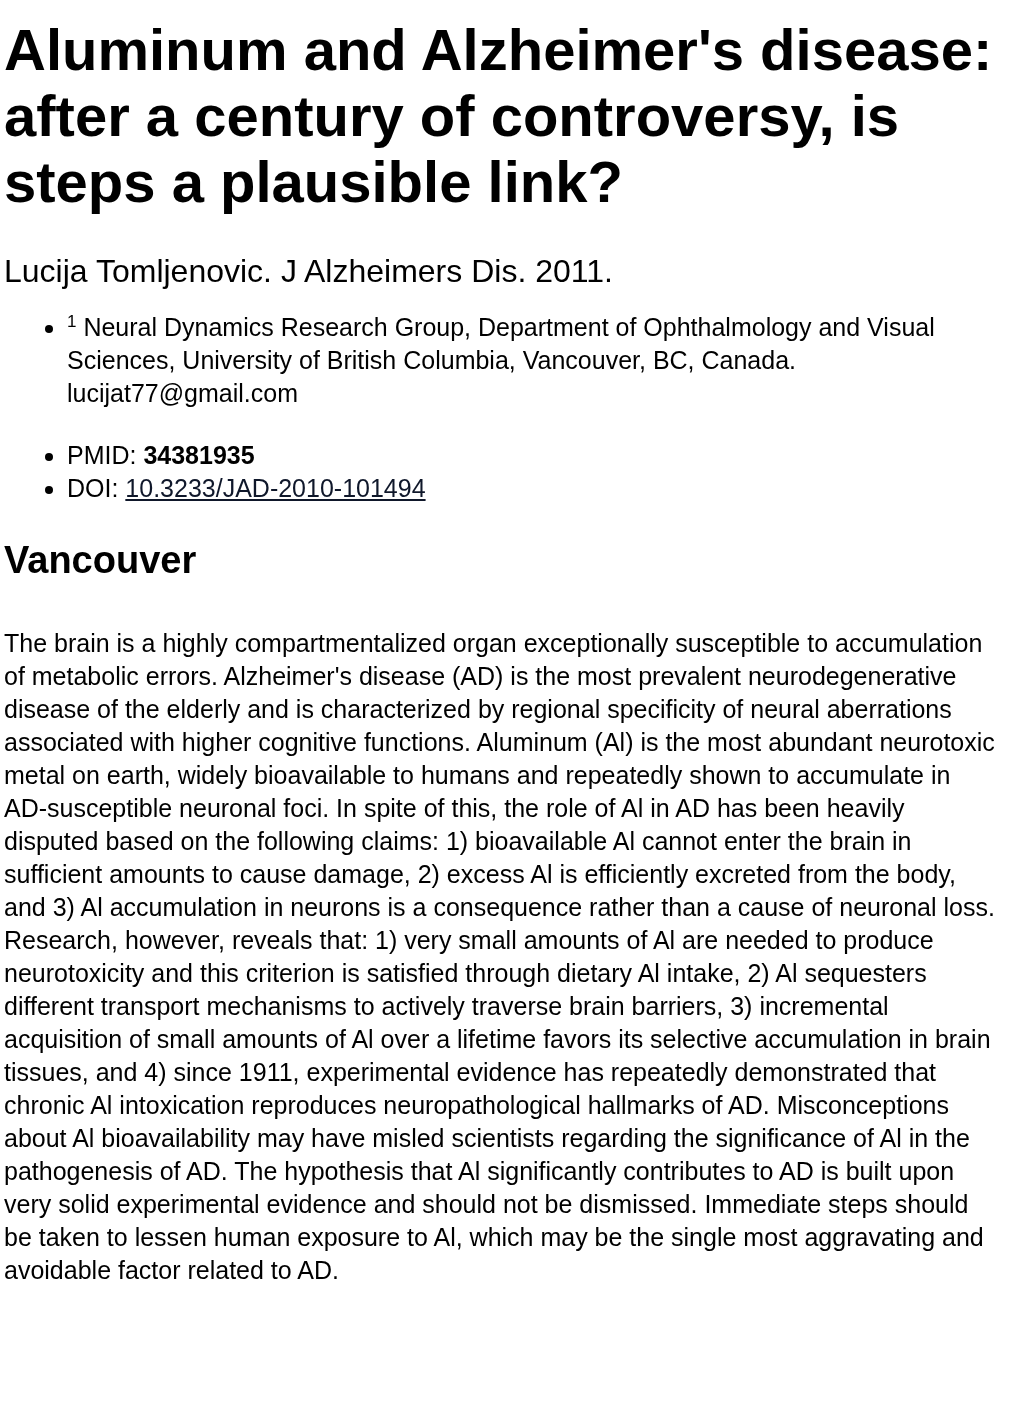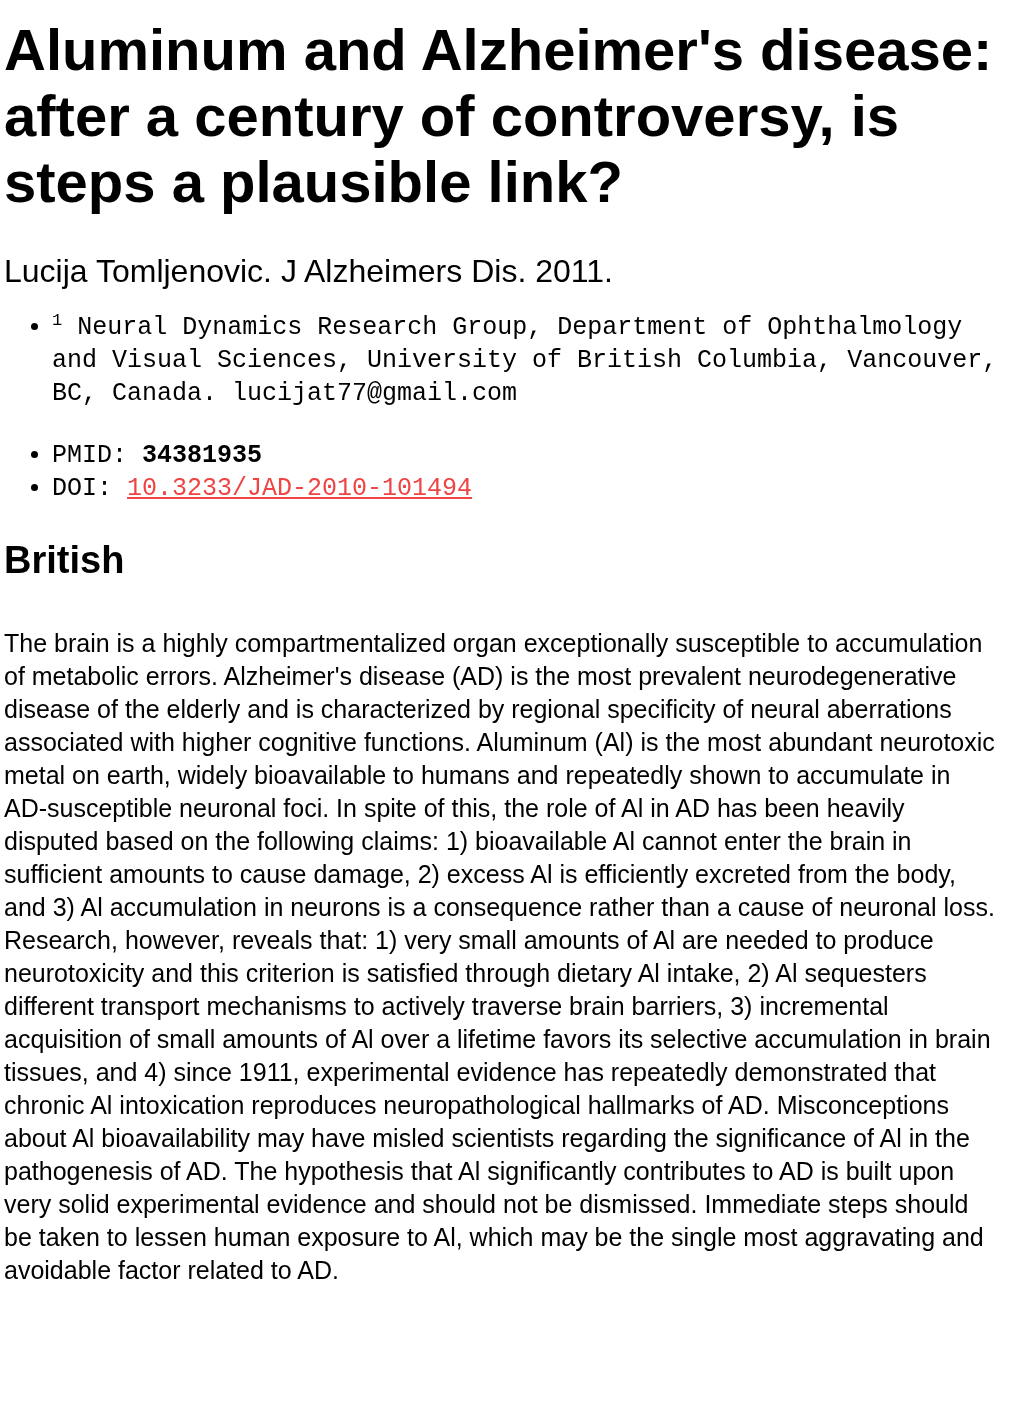--- a/index.html
+++ b/index.html
@@ -22,45 +22,44 @@
       line-height: 66px;
       margin: 17px 0 0 0;
       letter-spacing: 0px;
     }
     .citation {
       font-size: 32px;
       line-height: 33px;
       margin: 40px 0 0 0;
     }
     ul {
-      margin: 0;
+      margin: 15px;
       padding-left: 48px;
       font-size: 25px;
       line-height: 33px;
-      font-family: Liberation Mono, monospace;
     }
     ul.affiliations {
       margin-top: 23px;
     }
     ul.ids {
       margin-top: 29px;
     }
     li {
       margin: 0;
     }
     sup {
       font-size: 17px;
       line-height: 0;
       vertical-align: 0.55em;
     }
     .pmid-value {
       font-weight: bold;
     }
     a.doi-link {
-      color: #ef4444;
+      color: #0f172a;
       text-decoration: underline;
     }
     h2 {
       font-family: "Liberation Sans", sans-serif;
       font-weight: bold;
       font-size: 38px;
       line-height: 44px;
       margin: 33px 0 0 0;
     }
     .abstract {
@@ -78,15 +77,15 @@
 
 <ul class="affiliations">
   <li><sup>1</sup><span> Neural Dynamics Research Group, Department of Ophthalmology and Visual Sciences, University of British Columbia, Vancouver, BC, Canada. lucijat77@gmail.com</span></li>
 </ul>
 
 <ul class="ids">
   <li><span>PMID: </span><span class="pmid-value">34381935</span></li>
   <li><span>DOI: </span><a class="doi-link" href="#">10.3233/JAD-2010-101494</a></li>
 </ul>
 
-<h2>British</h2>
+<h2>Vancouver</h2>
 
 <p class="abstract">The brain is a highly compartmentalized organ exceptionally susceptible to accumulation of metabolic errors. Alzheimer's disease (AD) is the most prevalent neurodegenerative disease of the elderly and is characterized by regional specificity of neural aberrations associated with higher cognitive functions. Aluminum (Al) is the most abundant neurotoxic metal on earth, widely bioavailable to humans and repeatedly shown to accumulate in AD-susceptible neuronal foci. In spite of this, the role of Al in AD has been heavily disputed based on the following claims: 1) bioavailable Al cannot enter the brain in sufficient amounts to cause damage, 2) excess Al is efficiently excreted from the body, and 3) Al accumulation in neurons is a consequence rather than a cause of neuronal loss. Research, however, reveals that: 1) very small amounts of Al are needed to produce neurotoxicity and this criterion is satisfied through dietary Al intake, 2) Al sequesters different transport mechanisms to actively traverse brain barriers, 3) incremental acquisition of small amounts of Al over a lifetime favors its selective accumulation in brain tissues, and 4) since 1911, experimental evidence has repeatedly demonstrated that chronic Al intoxication reproduces neuropathological hallmarks of AD. Misconceptions about Al bioavailability may have misled scientists regarding the significance of Al in the pathogenesis of AD. The hypothesis that Al significantly contributes to AD is built upon very solid experimental evidence and should not be dismissed. Immediate steps should be taken to lessen human exposure to Al, which may be the single most aggravating and avoidable factor related to AD.</p>
 
 </body></html>

